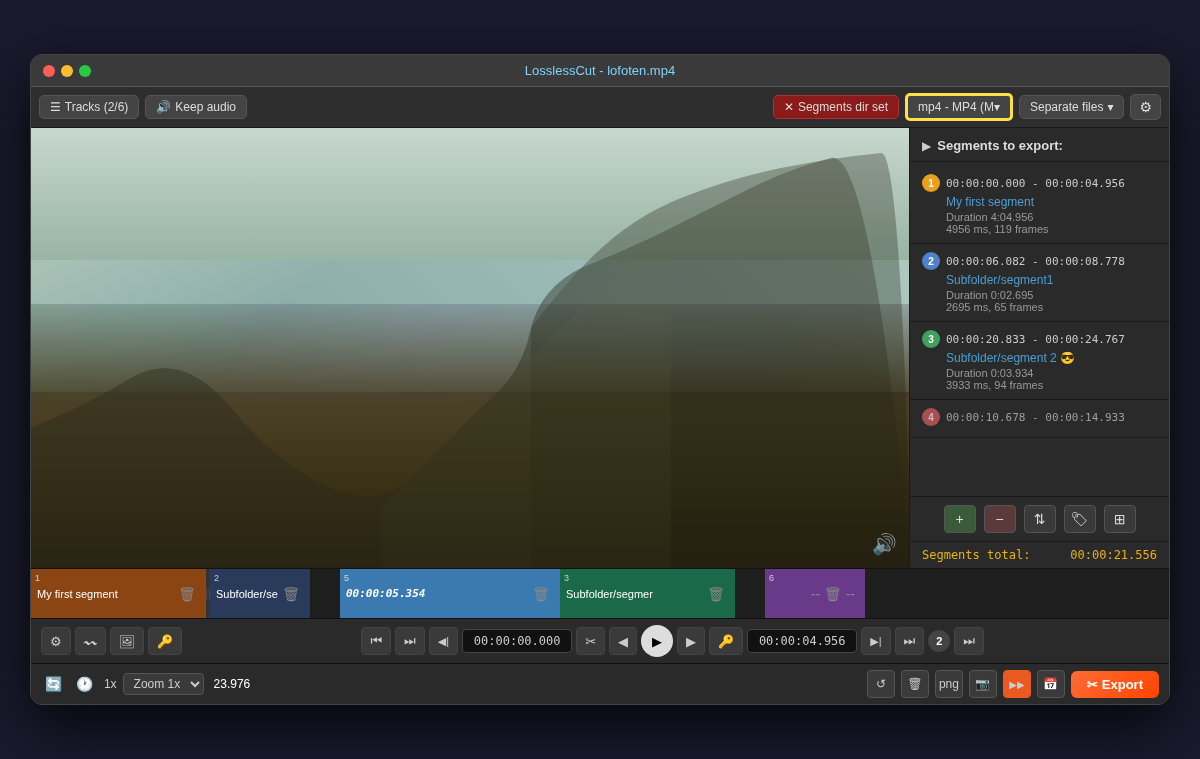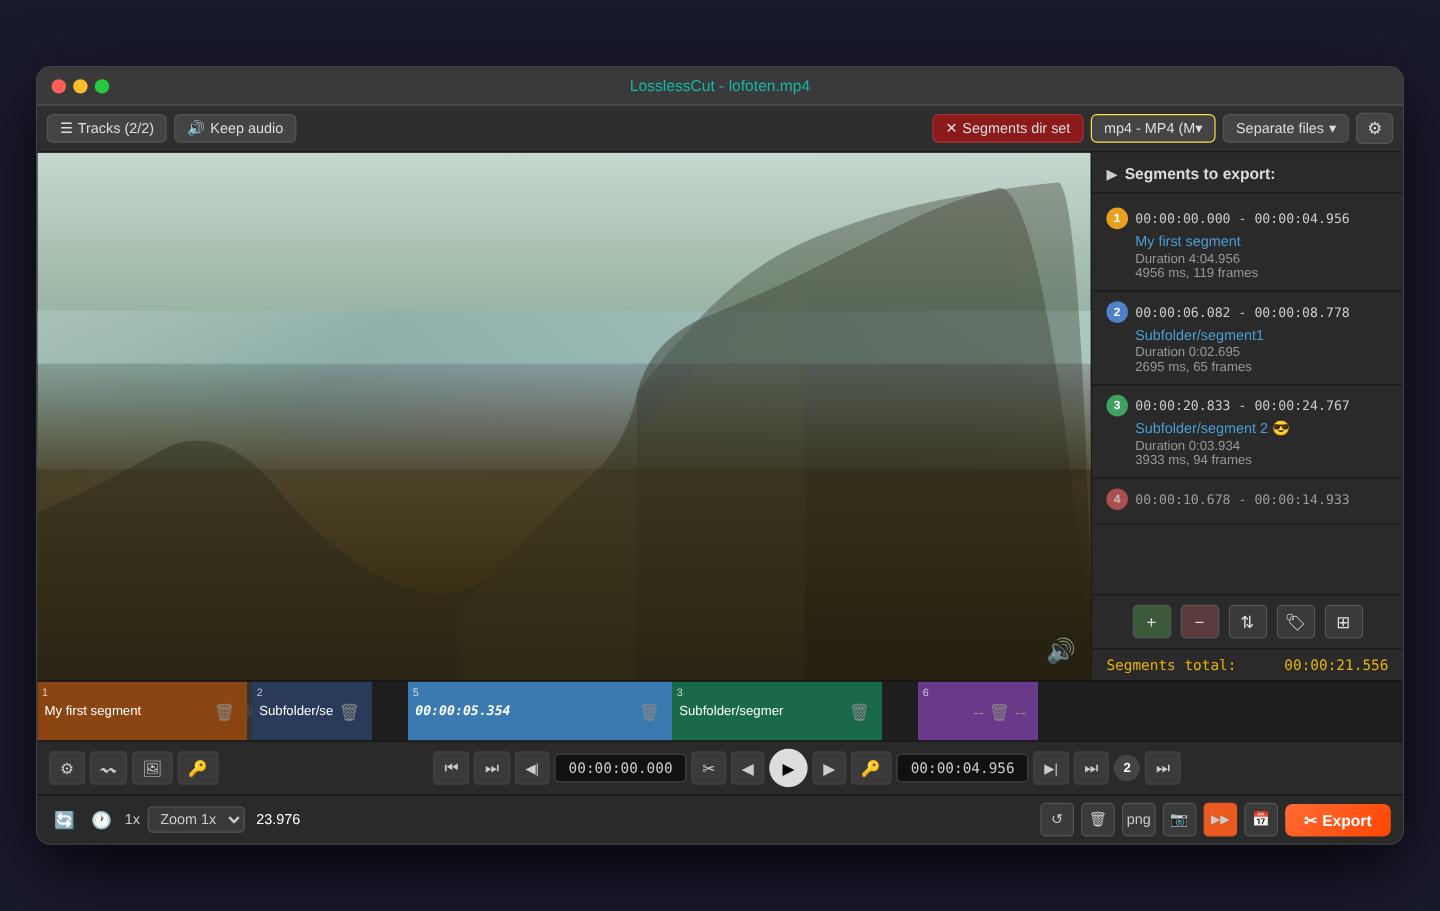--- a/index.html
+++ b/index.html
@@ -35,21 +35,21 @@
       gap: 6px;
     }
     .tb-btn {
       width: 12px; height: 12px;
       border-radius: 50%;
     }
     .tb-close { background: #ff5f57; }
     .tb-min { background: #ffbd2e; }
     .tb-max { background: #28ca41; }
     .title-text {
-      color: #14b8a6;
+      color: #7dd3fc;
       font-size: 13px;
       font-weight: 500;
     }
     .toolbar {
       background: #2e2e2e;
       padding: 6px 8px;
       display: flex;
       align-items: center;
       gap: 6px;
       border-bottom: 1px solid #1a1a1a;
@@ -80,21 +80,21 @@
       color: #ddd;
       padding: 4px 10px;
       font-size: 12px;
       cursor: pointer;
       display: flex;
       align-items: center;
       gap: 4px;
     }
     .format-btn {
       background: #444;
-      border: 1px solid #fde047;
+      border: 3px solid #fde047;
       border-radius: 5px;
       color: #ddd;
       padding: 4px 10px;
       font-size: 12px;
       cursor: pointer;
       display: flex;
       align-items: center;
       gap: 4px;
     }
     .separate-files-btn {
@@ -427,21 +427,21 @@
       <div class="tb-btn tb-close"></div>
       <div class="tb-btn tb-min"></div>
       <div class="tb-btn tb-max"></div>
     </div>
     <span class="title-text">LosslessCut - lofoten.mp4</span>
   </div>
 
   <div class="toolbar">
     <button class="toolbar-btn">
       <span>☰</span>
-      <span>Tracks (2/2)</span>
+      <span>Tracks (2/6)</span>
     </button>
     <button class="toolbar-btn">
       <span>🔊</span>
       <span>Keep audio</span>
     </button>
     <div class="toolbar-spacer"></div>
     <div class="toolbar-right">
       <button class="working-dir-btn">
         <span>✕</span>
         <span>Segments dir set</span>

